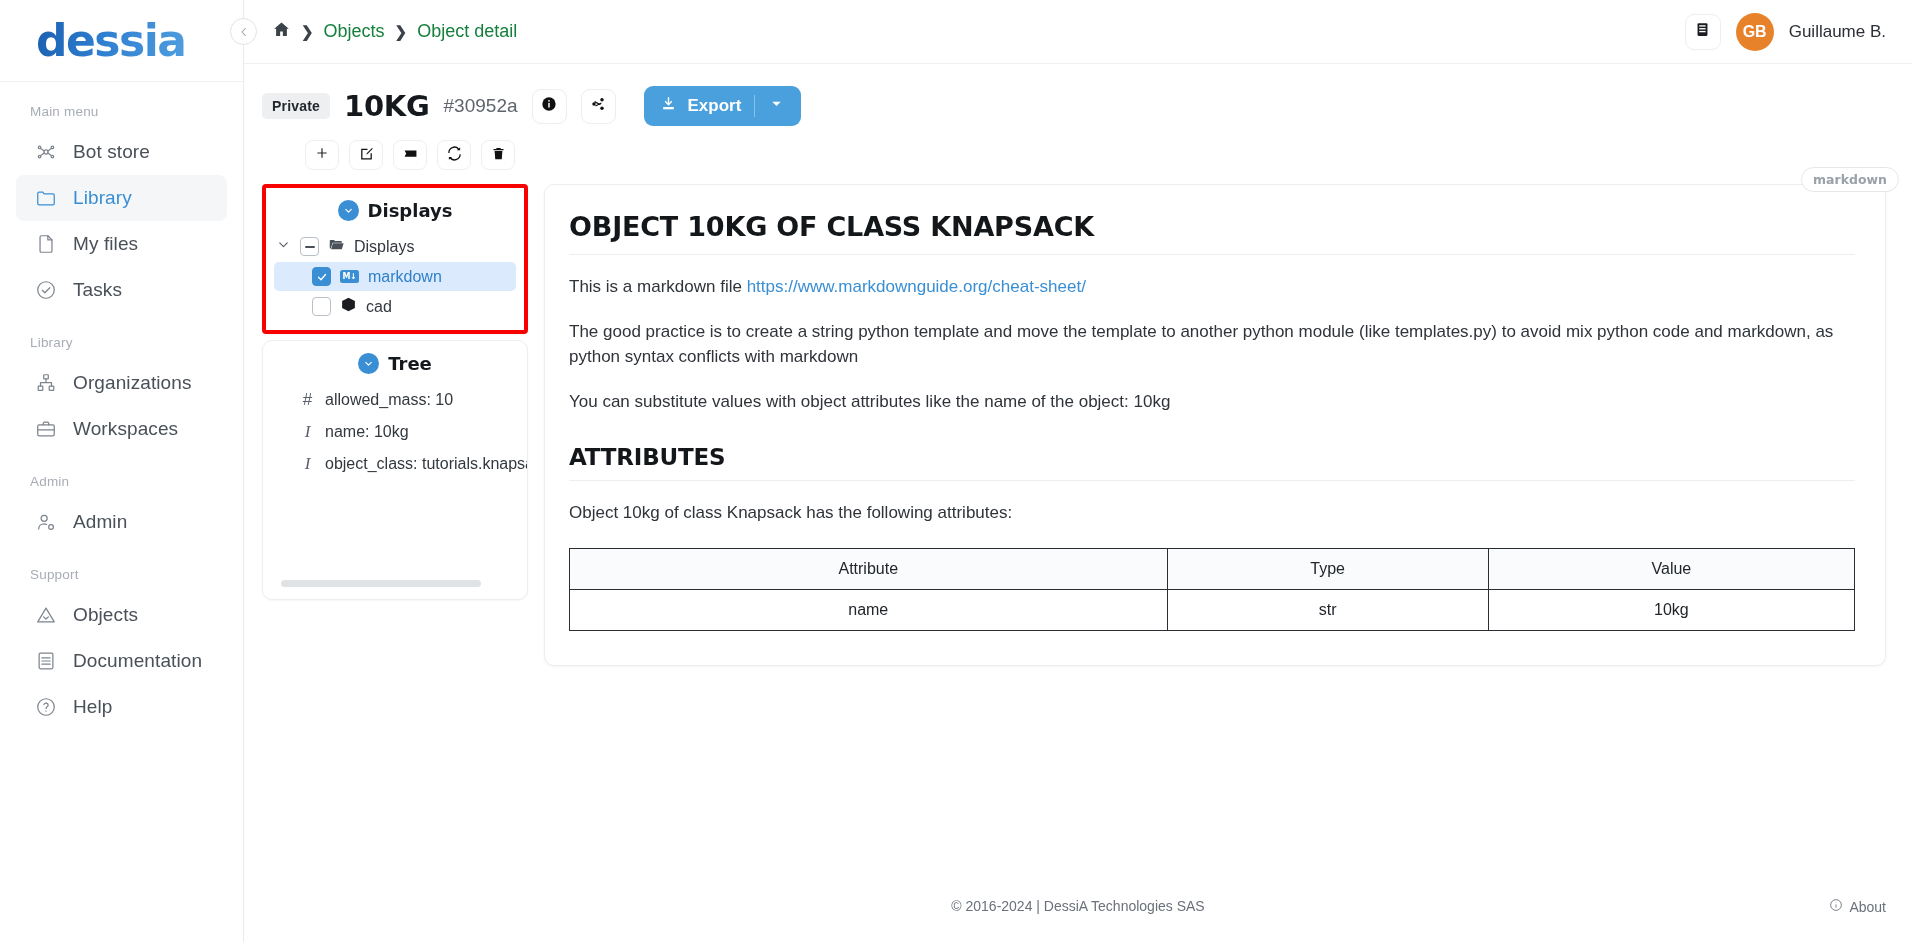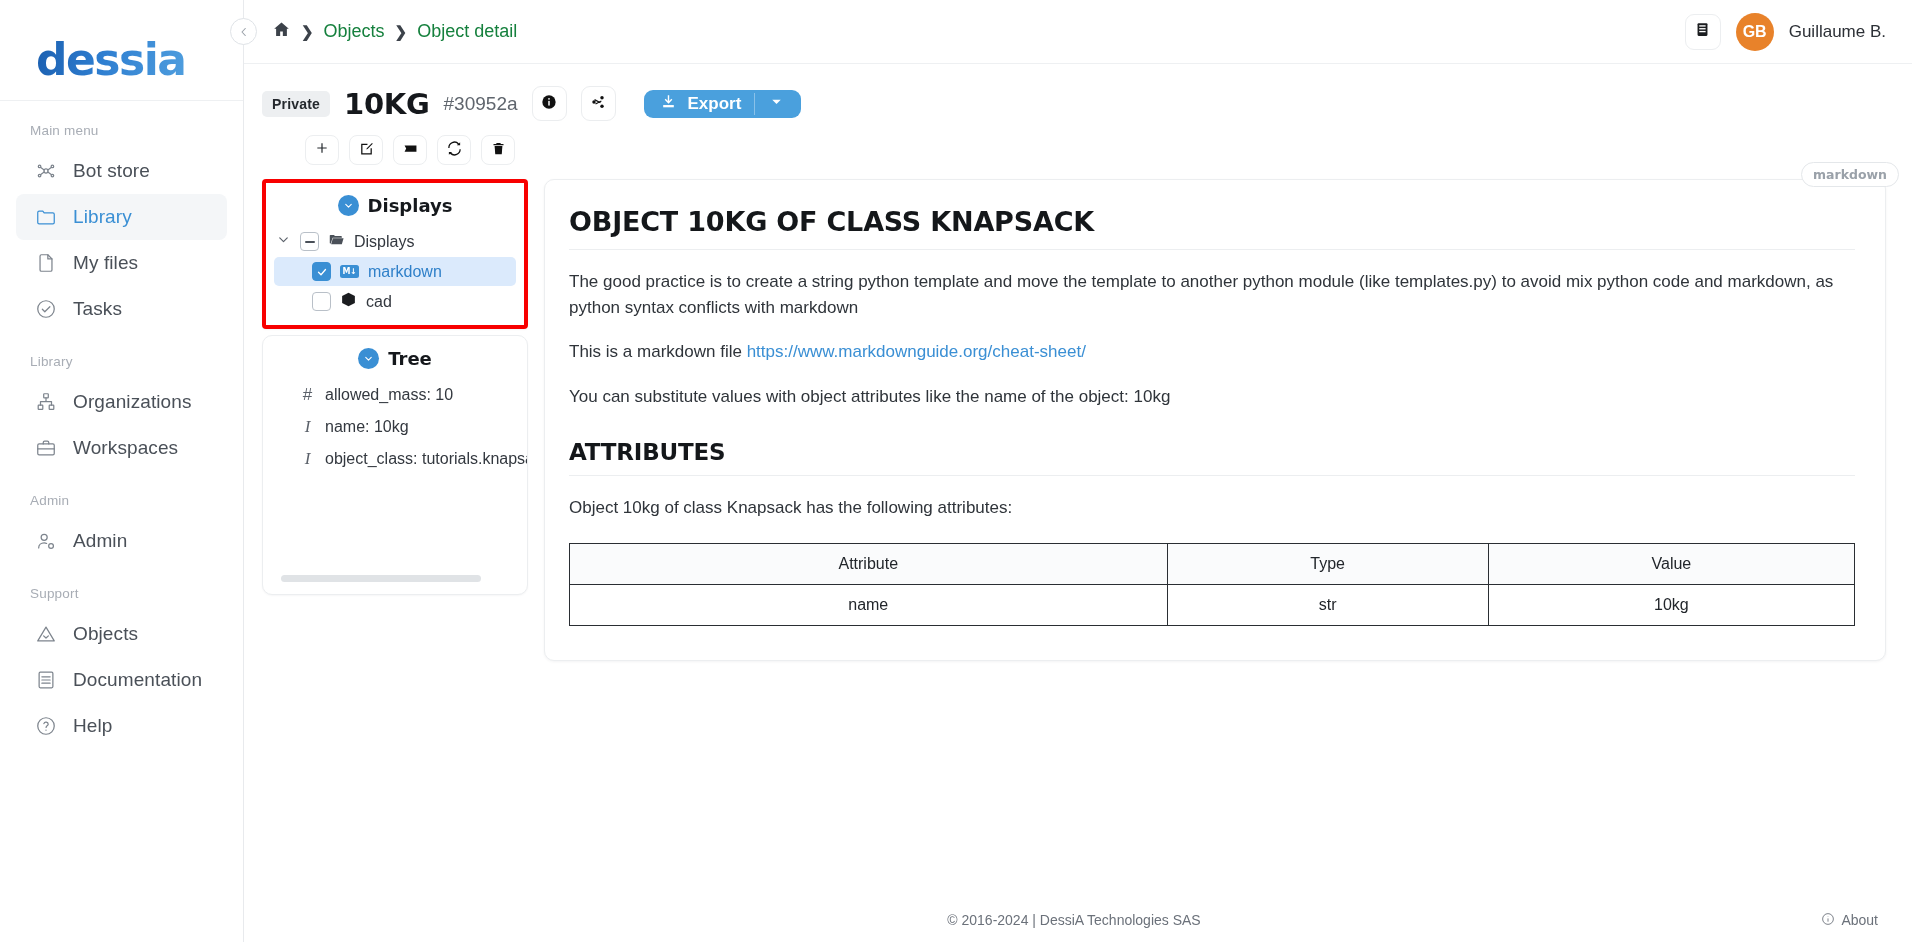--- a/index.html
+++ b/index.html
@@ -16,21 +16,20 @@
   .sidebar {
     width: 244px; height: 942px;
     background: #ffffff;
     border-right: 1px solid #e8eaed;
     flex: 0 0 244px;
     position: relative;
   }
   .logo-wrap {
     height: 82px; display: flex; align-items: center; padding-left: 36px;
     border-bottom: 1px solid #eef0f2;
-    margin-top: 19px;
   }
   .logo-text {
     font-size: 44px; font-weight: 700; letter-spacing: -1.5px;
     background: linear-gradient(100deg,#1b5fb0 0%, #2f7fd1 45%, #4f9ede 100%);
     -webkit-background-clip: text; background-clip: text; color: transparent;
     font-family: "DejaVu Sans", sans-serif;
   }
   .nav-section {
     font-size: 13.5px; color: #a8adb5; padding: 22px 0 10px 30px; letter-spacing: .2px;
   }
@@ -93,21 +92,21 @@
   .obj-title { font-size: 29px; font-weight: 800; color: #15181c; letter-spacing: -.3px; font-family: "DejaVu Sans", sans-serif;}
   .obj-id { font-size: 19px; color: #5f656d; }
   .rnd-btn {
     width: 35px; height: 35px; border-radius: 9px; border: 1px solid #ebedef;
     background:#fff; display:flex; align-items:center; justify-content:center; cursor:pointer;
   }
   .rnd-btn svg { width: 16px; height: 16px; fill: #111; stroke: none; }
   .export-btn {
     margin-left: 14px; display:flex; align-items:center; gap: 11px;
     background: #4aa0dd; color:#fff; border:none; border-radius: 9px;
-    height: 28px; padding: 0 16px; font-size: 17px; font-weight: 700; cursor: pointer;
+    height: 40px; padding: 0 16px; font-size: 17px; font-weight: 700; cursor: pointer;
     font-family: "Liberation Sans", sans-serif;
   }
   .export-btn .divider { width:1px; height: 22px; background: rgba(255,255,255,.35); margin: 0 2px;}
   .export-btn svg { width: 17px; height: 17px; fill:#fff; stroke: none;}
 
   .tool-row { display: flex; gap: 10px; padding: 14px 0 0 61px; }
   .tool-btn {
     width: 34px; height: 30px; border-radius: 8px; border: 1px solid #eceef0;
     background:#fff; display:flex; align-items:center; justify-content:center; cursor:pointer;
   }
@@ -193,22 +192,22 @@
   .md-table { border-collapse: collapse; width: 100%; margin-top: 22px; border-radius: 27px; }
   .md-table th, .md-table td {
     border: 1.6px solid #2a2e33; text-align:center; font-size: 16px; color:#22262b;
     padding: 11px 6px; font-weight: 400;
   }
   .md-table th { background: #fafbfc; font-weight: 400;}
   .col-a { width: 46.5%; } .col-b { width: 25%; } .col-c { width: 28.5%; }
 
   
   .footer {
-    position: absolute; left: 244px; right: 8px; bottom: 0; height: 44px;
-    display:flex; align-items:center; justify-content:center;
+    position: absolute; left: 244px; right: 0; bottom: 0; height: 44px;
+    display:flex; justify-content:center;
     font-size: 14px; color:#6b717a;
   }
   .about {
     position:absolute; right: 26px; display:flex; align-items:center; gap:6px; color:#6b717a; cursor:pointer;
   }
   .about svg { width: 14px; height:14px; stroke:#6b717a; stroke-width:1.5; fill:none;}
 </style>
 </head>
 <body>
 
@@ -489,22 +488,22 @@
               <span class="attr-ic italic">I</span>
               <span>object_class: tutorials.knapsack_prob</span>
             </div>
             <div class="hscroll"></div>
           </div>
         </div>
 
         <div class="md-card">
           <div class="md-tab">markdown</div>
           <h1 class="md-h1">OBJECT 10KG OF CLASS KNAPSACK</h1>
+          <p class="md-p"><span>This is a markdown file </span><a class="md-link">https://www.markdownguide.org/cheat-sheet/</a></p>
           <p class="md-p">The good practice is to create a string python template and move the template to another python module (like templates.py) to avoid mix python code and markdown, as python syntax conflicts with markdown</p>
-          <p class="md-p"><span>This is a markdown file </span><a class="md-link">https://www.markdownguide.org/cheat-sheet/</a></p>
           <p class="md-p">You can substitute values with object attributes like the name of the object: 10kg</p>
           <h2 class="md-h2">ATTRIBUTES</h2>
           <p class="md-p">Object 10kg of class Knapsack has the following attributes:</p>
           <table class="md-table">
             <thead>
               <tr>
                 <th class="col-a">Attribute</th>
                 <th class="col-b">Type</th>
                 <th class="col-c">Value</th>
               </tr>

